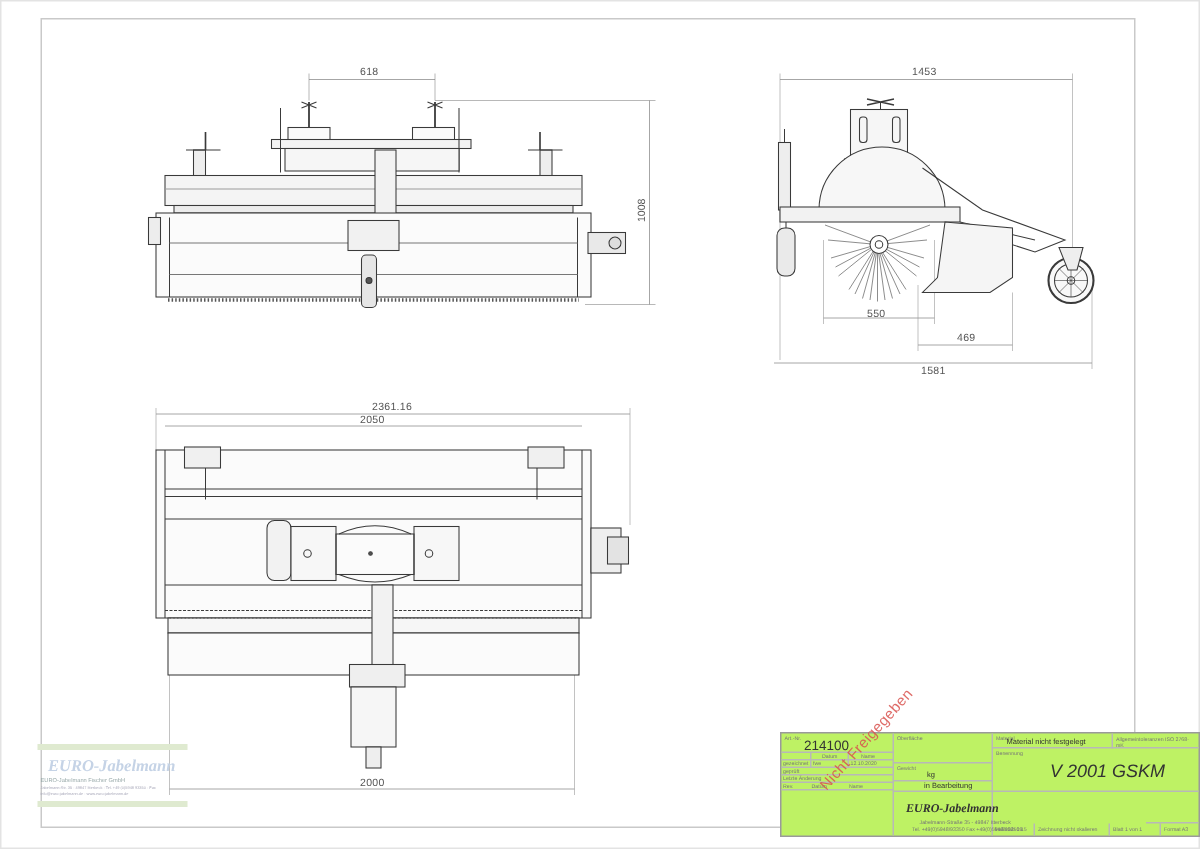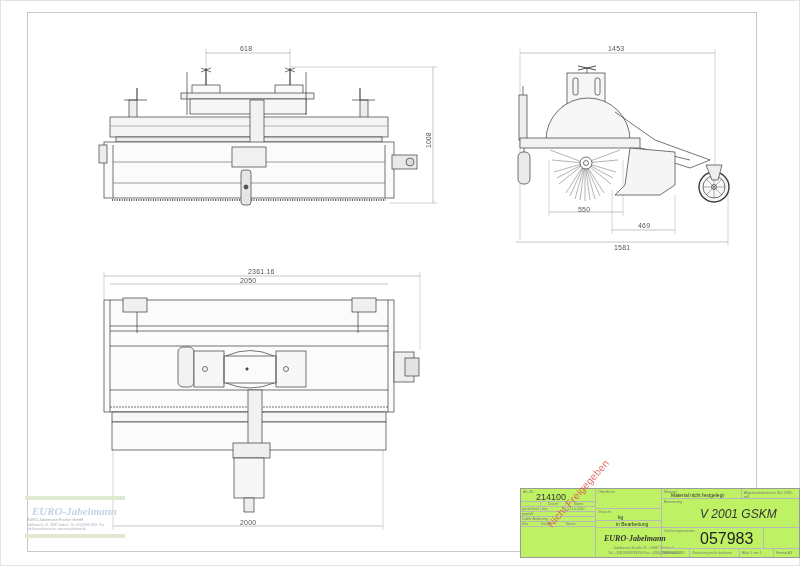--- a/index.html
+++ b/index.html
@@ -283,24 +283,20 @@
     <span class="lbl">Material</span>
     <span class="small-val" style="left:9px; top:3px;">Material nicht festgelegt</span>
   </div>
   <div class="cell" style="left:221px; top:0; width:57px; height:10px; border-right:none;">
     <span class="tiny" style="left:2px; top:2px; white-space:normal; width:50px;">Allgemeintoleranzen ISO 2768-mK</span>
   </div>
   <div class="cell" style="left:141px; top:10px; width:137px; height:29px; border-right:none;">
     <span class="lbl">Benennung</span>
     <span class="small-val" style="left:38px; top:8px; font-size:12px;font-style:italic;">V 2001 GSKM</span>
   </div>
-  <div class="cell" style="left:141px; top:39px; width:102px; height:21px;">
-    <span class="lbl">Zeichnungsnummer</span>
-    <span class="drawno" style="left:38px; top:2px;">057983</span>
-  </div>
   <div class="cell" style="left:243px; top:39px; width:35px; height:21px; border-right:none;"></div>
   <div class="cell" style="left:141px; top:60px; width:28px; height:8px; border-bottom:none;">
     <span class="tiny" style="left:1px; top:2px;">Maßstab 1:15</span>
   </div>
   <div class="cell" style="left:169px; top:60px; width:50px; height:8px; border-bottom:none;">
     <span class="tiny" style="left:2px; top:2px;">Zeichnung nicht skalieren</span>
   </div>
   <div class="cell" style="left:219px; top:60px; width:34px; height:8px; border-bottom:none;">
     <span class="tiny" style="left:2px; top:2px;">Blatt 1 von 1</span>
   </div>

